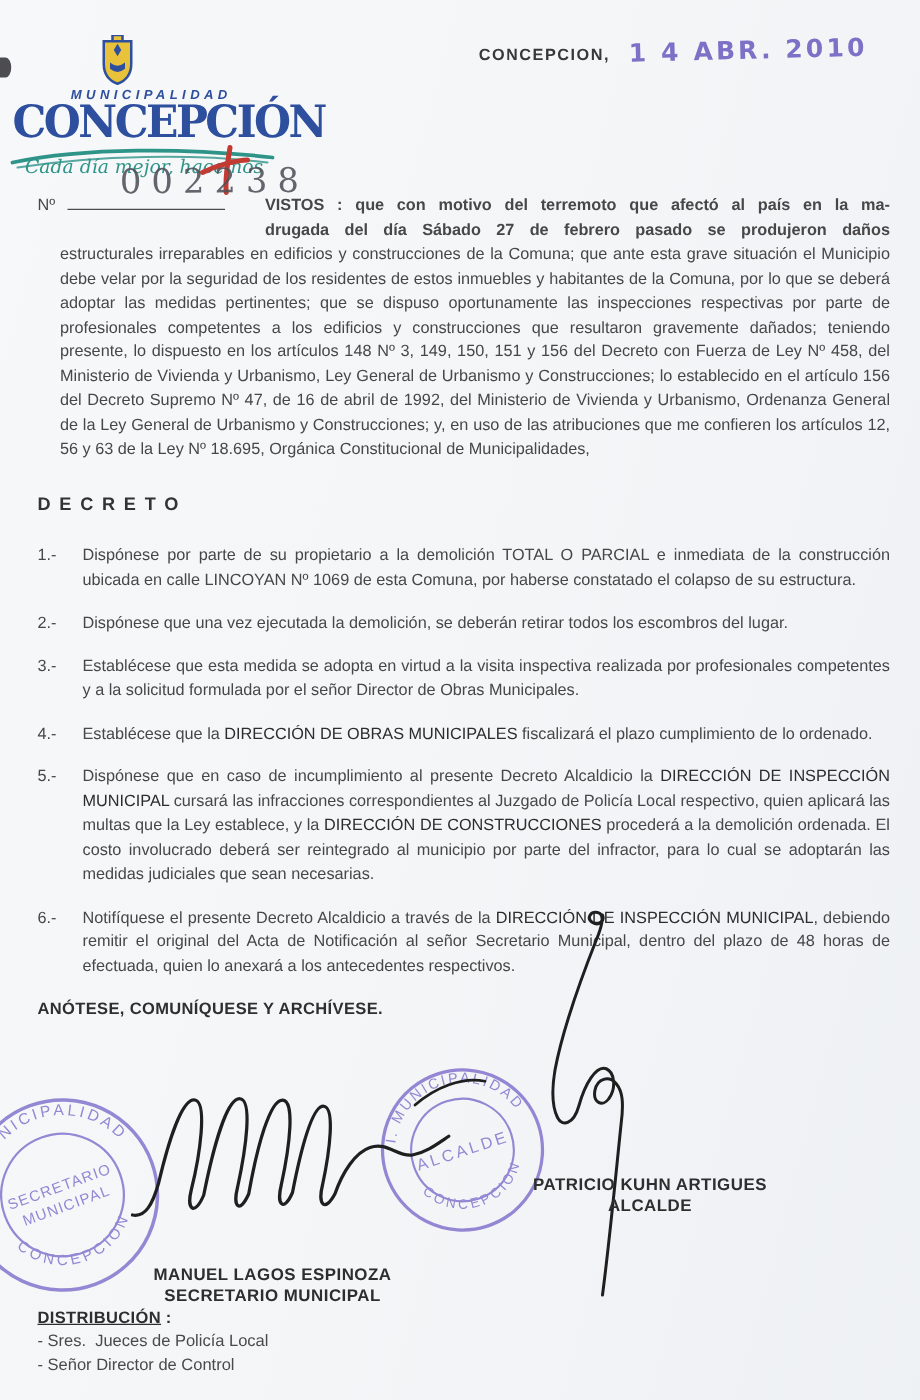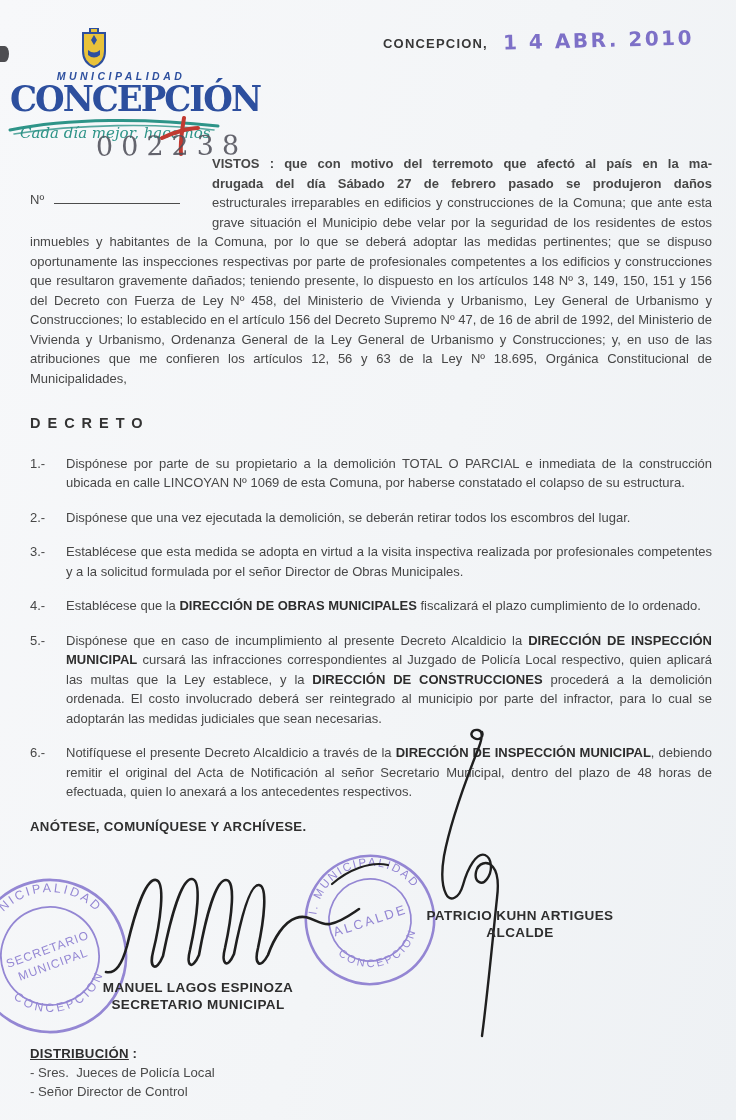--- a/index.html
+++ b/index.html
@@ -25,43 +25,43 @@
              letter-spacing:1.2px;color:#383838;text-align:right;}
   .date-stamp{position:absolute;left:503px;top:28px;font-family:"DejaVu Sans",sans-serif;
               font-size:20px;font-weight:bold;color:#7465c4;letter-spacing:2.5px;
               transform:rotate(-1.5deg);opacity:.92;white-space:nowrap;}
   .folio{position:absolute;left:96px;top:130px;font-family:"DejaVu Serif",serif;
          font-size:27px;color:#50505a;letter-spacing:8px;opacity:.88;
          transform:rotate(-.5deg);}
   
   .content{position:absolute;left:30px;right:24px;top:154px;font-size:13px;
            line-height:19.5px;color:#474747;}
-  .sp1{float:left;width:182px;height:19.5px;margin-top:36px;}
+  .sp1{float:left;width:182px;height:19.5px;}
   .sp2{float:left;clear:left;width:182px;height:19.5px;}
   .num-label{font-size:13px;color:#474747;}
   .uline{display:inline-block;width:126px;height:13px;
          border-bottom:1.6px solid #4c4c4c;margin-left:10px;}
   .jline{text-align:justify;text-align-last:justify;font-weight:bold;}
-  .jrest{text-align:justify;}
+  .jrest{text-align:justify;margin-left:18px;}
   .decree-title{margin-top:26px;text-align:left;font-weight:bold;font-size:14.5px;
                 letter-spacing:7px;color:#333;}
   .items{margin-top:20px;}
   .item{display:flex;margin-bottom:15px;}
   .inum{width:36px;flex:0 0 36px;}
   .itext{flex:1;text-align:justify;}
-  .b{font-weight:bold;color:#2d2d2d;}
+  .b{font-weight:normal;color:#2d2d2d;}
   .closing{margin-top:6px;text-align:left;font-weight:bold;font-size:13.2px;
            color:#2f2f2f;letter-spacing:.3px;}
   
   .seal{position:absolute;opacity:.9;}
   .seal text,.seal textPath{fill:#8a7bd0;font-family:"Liberation Sans",sans-serif;}
   .sig{position:absolute;}
   .sig path{fill:none;stroke:#1f1f1f;stroke-linecap:round;stroke-linejoin:round;}
   .name-block{position:absolute;text-align:center;font-weight:bold;color:#2e2e2e;}
-  .name-block .nm{font-size:13.5px;letter-spacing:.4px;}
+  .name-block .nm{font-size:13.5px;letter-spacing:.4px;margin-top:32px;}
   .name-block .tt{font-size:13.5px;letter-spacing:.4px;margin-top:2px;}
   
   .distribution{position:absolute;left:30px;top:1044px;font-size:13.2px;
                 color:#4a4a4a;line-height:19px;}
   .dist-title{font-weight:bold;color:#2e2e2e;}
   .dist-title span.u{text-decoration:underline;letter-spacing:.3px;}
   .dist-item{white-space:pre-wrap;}
 </style>
 </head>
 <body>
@@ -178,21 +178,21 @@
              C80,135 89,132 95,139 C100,145 101,154 99,170 C95,208 90,262 84,308" stroke-width="2.4"></path>
   </svg>
   <svg class="sig" style="left:330px;top:856px;" width="62" height="32" viewBox="0 0 62 32">
     <path d="M2,28 C18,14 40,5 58,9" stroke-width="2.2"></path>
   </svg>
 
   <div class="name-block" style="left:392px;top:908px;width:256px;">
     <div class="nm">PATRICIO KUHN ARTIGUES</div>
     <div class="tt">ALCALDE</div>
   </div>
-  <div class="name-block" style="left:48px;top:980px;width:300px;">
+  <div class="name-block" style="left:68px;top:980px;width:300px;">
     <div class="nm">MANUEL LAGOS ESPINOZA</div>
     <div class="tt">SECRETARIO MUNICIPAL</div>
   </div>
 
   <div class="distribution">
     <div class="dist-title"><span class="u">DISTRIBUCIÓN</span><span> :</span></div>
     <div>
         <div class="dist-item">- Sres.  Jueces de Policía Local</div>
         <div class="dist-item">- Señor Director de Control</div>
       </div>

